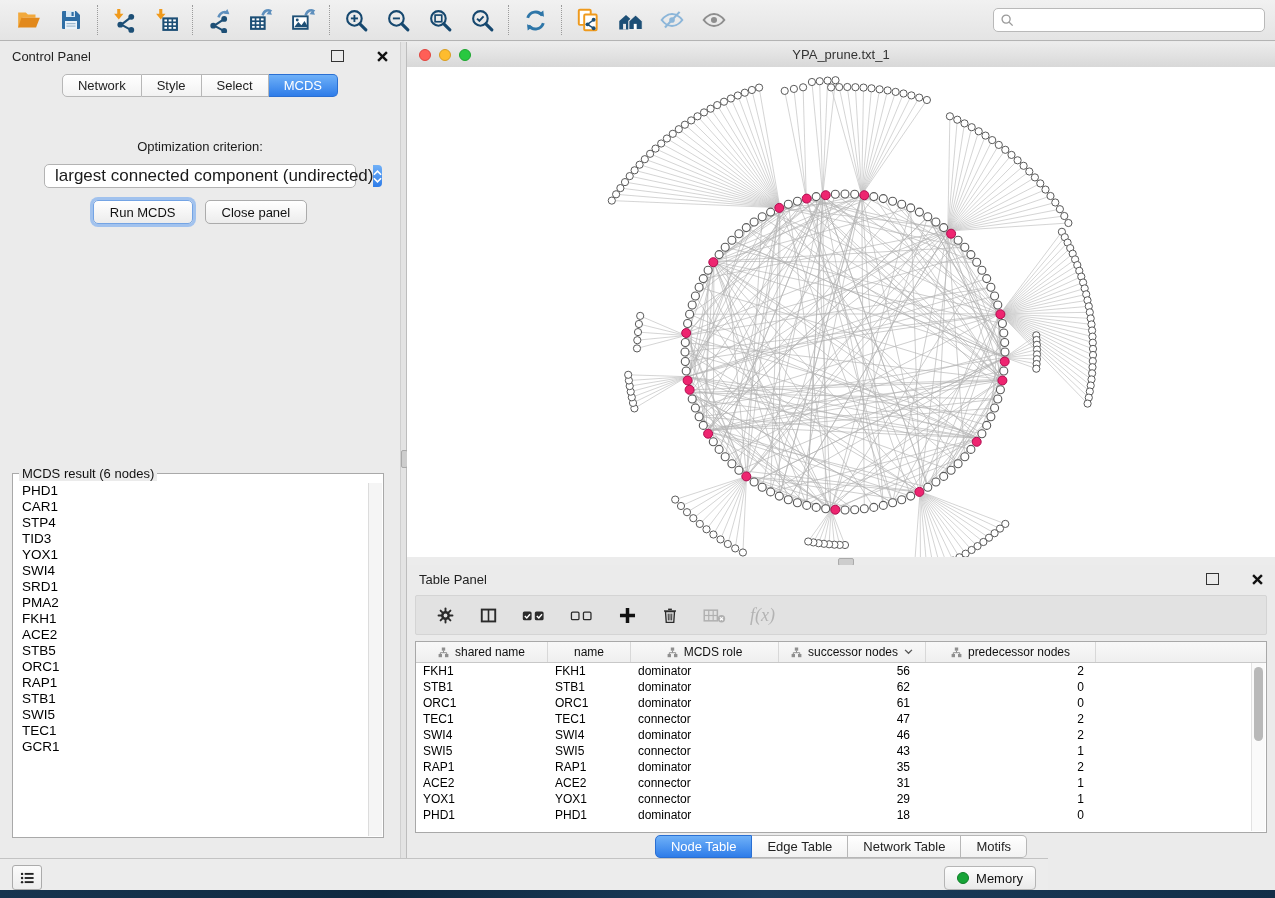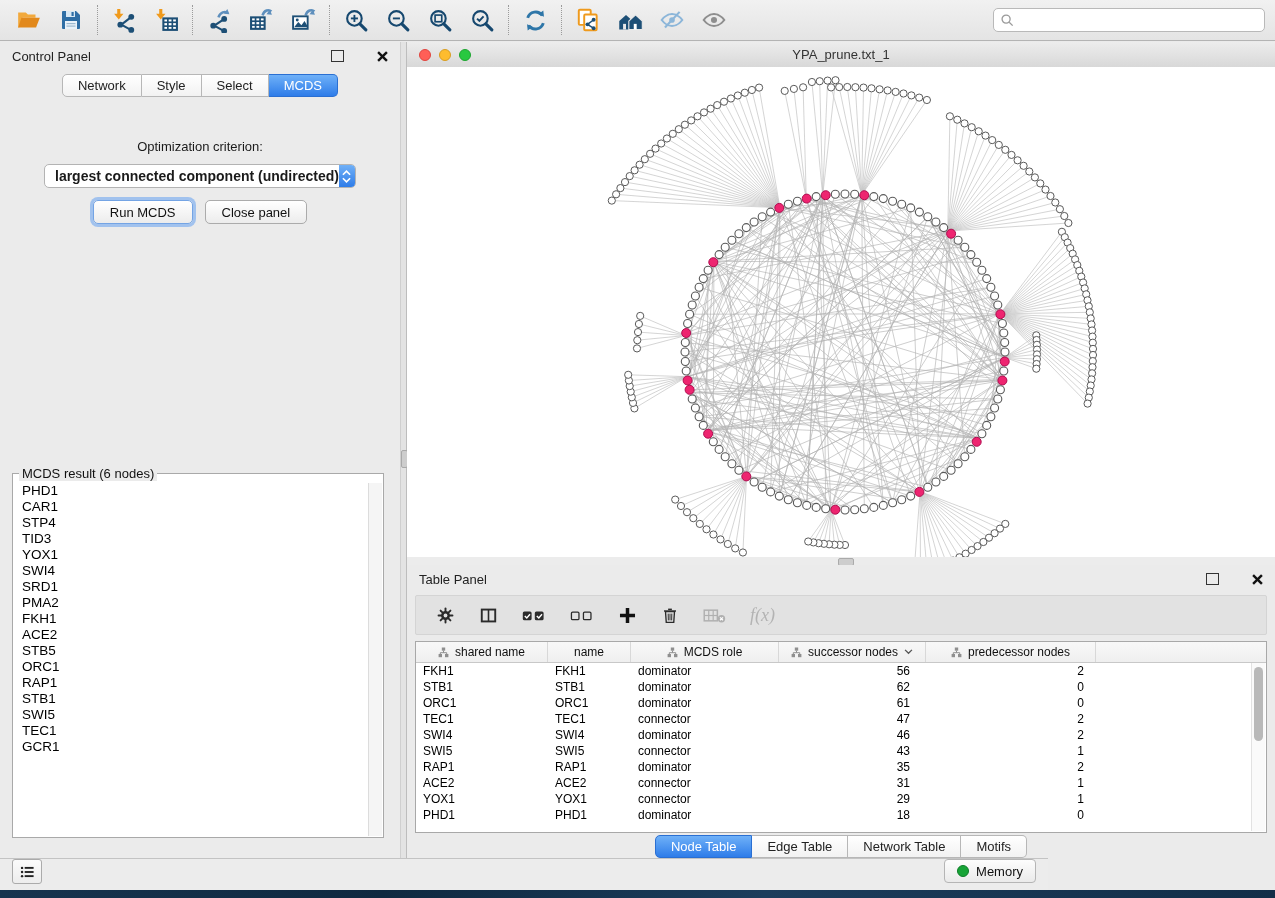--- a/index.html
+++ b/index.html
@@ -25,21 +25,21 @@
   .float-icon{width:11px;height:10px;border:1.6px solid #333;margin-right:12px;}
   .tabs-row{display:flex;justify-content:center;margin-top:4px;}
   .seg{height:21px;line-height:21px;padding:0 15px;font-size:13px;color:#222;
     background:linear-gradient(#ffffff,#f2f2f2);border:1px solid #b7b7b7;border-left-width:0;}
   .seg.first{border-left-width:1px;border-radius:5px 0 0 5px;}
   .seg.last{border-radius:0 5px 5px 0;}
   .seg.active{background:linear-gradient(#6fb1f8,#2e7ce9);color:#fff;border-color:#2a6fd2;}
   .opt-label{text-align:center;margin-top:42px;font-size:13px;}
   .select-box{position:relative;width:312px;height:24px;margin:10px auto 0 auto;background:#fff;
     border:1px solid #b3b3b3;border-radius:5px;display:flex;align-items:center;box-sizing:border-box;}
-  .select-value{font-size:14px;padding-left:10px;flex:1;white-space:nowrap;font-weight:bold;}
+  .select-value{font-size:17px;padding-left:10px;flex:1;white-space:nowrap;}
   .select-stepper{width:20px;height:22px;border-radius:0 4px 4px 0;
     background:linear-gradient(#70b0f7,#2e7ce8);display:flex;flex-direction:column;
     align-items:center;justify-content:center;gap:1px;}
   .btn-row{display:flex;justify-content:center;gap:12px;margin-top:12px;}
   .btn{height:24px;padding:0 16px;font-size:13px;color:#111;background:linear-gradient(#ffffff,#ececec);
     border:1px solid #ababab;border-radius:5px;}
   .btn.focused{box-shadow:0 0 0 3px rgba(100,160,240,.55);border-color:#74a4e4;}
   .mcds-fieldset{position:absolute;left:12px;top:424px;width:372px;height:372px;box-sizing:border-box;
     border:1px solid #a9a9a9;background:#fff;margin:0;padding:0;}
   .mcds-fieldset legend{font-size:13px;color:#111;background:#ebebeb;padding:0 3px;margin-left:6px;}
@@ -86,21 +86,21 @@
   .td.text{padding-left:7px;}
   .td.num{justify-content:flex-end;}
   .td.num.succ{padding-right:16px;}
   .td.num.pred{padding-right:12px;}
   .tscroll{position:absolute;top:21px;right:1px;bottom:1px;width:13px;background:#fafafa;border-left:1px solid #e2e2e2;}
   .tscroll-thumb{position:absolute;left:2px;top:4px;width:9px;height:74px;background:#b9b9b9;border-radius:5px;}
   .tp-tabs{position:absolute;left:0;right:0;top:270px;display:flex;justify-content:center;}
 
   
   .status-bar{position:absolute;left:0;top:858px;width:1048px;height:32px;box-sizing:border-box;
-    background:#ececec;border-top:1px solid #c3c3c3;display:flex;align-items:flex-start;padding:0 12px;}
+    background:#ececec;border-top:1px solid #c3c3c3;display:flex;align-items:flex-end;padding:0 12px;}
   .sb-btn{width:28px;height:23px;background:linear-gradient(#fbfbfb,#ededed);border:1px solid #ababab;
     border-radius:3px;display:flex;align-items:center;justify-content:center;}
   .memory-btn{margin-left:auto;height:24px;padding:0 12px;display:flex;align-items:center;gap:7px;
     background:linear-gradient(#fdfdfd,#eaeaea);border:1px solid #b5b5b5;border-radius:4px;font-size:13px;color:#111;}
   .mem-dot{width:12px;height:12px;border-radius:50%;background:#17a437;border:1px solid #0e7d28;box-sizing:border-box;}
   .desktop-strip{position:absolute;left:0;top:890px;width:1275px;height:8px;
     background:linear-gradient(90deg,#17344f,#0f2940 30%,#1c3d5c 60%,#122e48);}
 </style>
 </head>
 <body>

